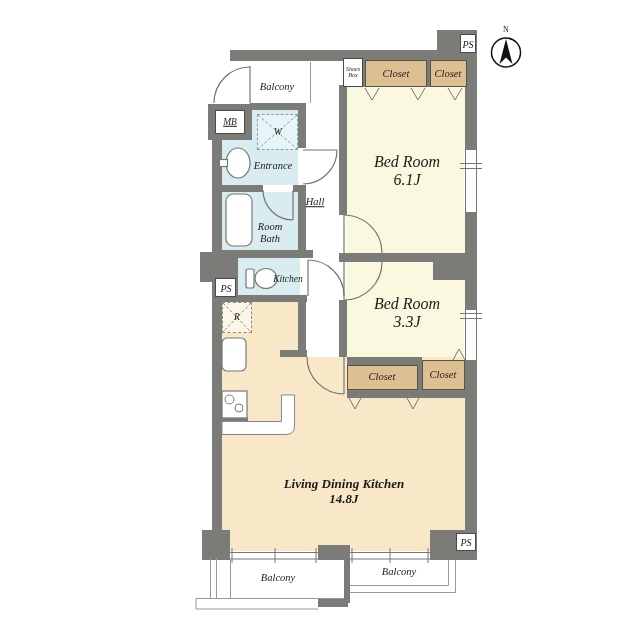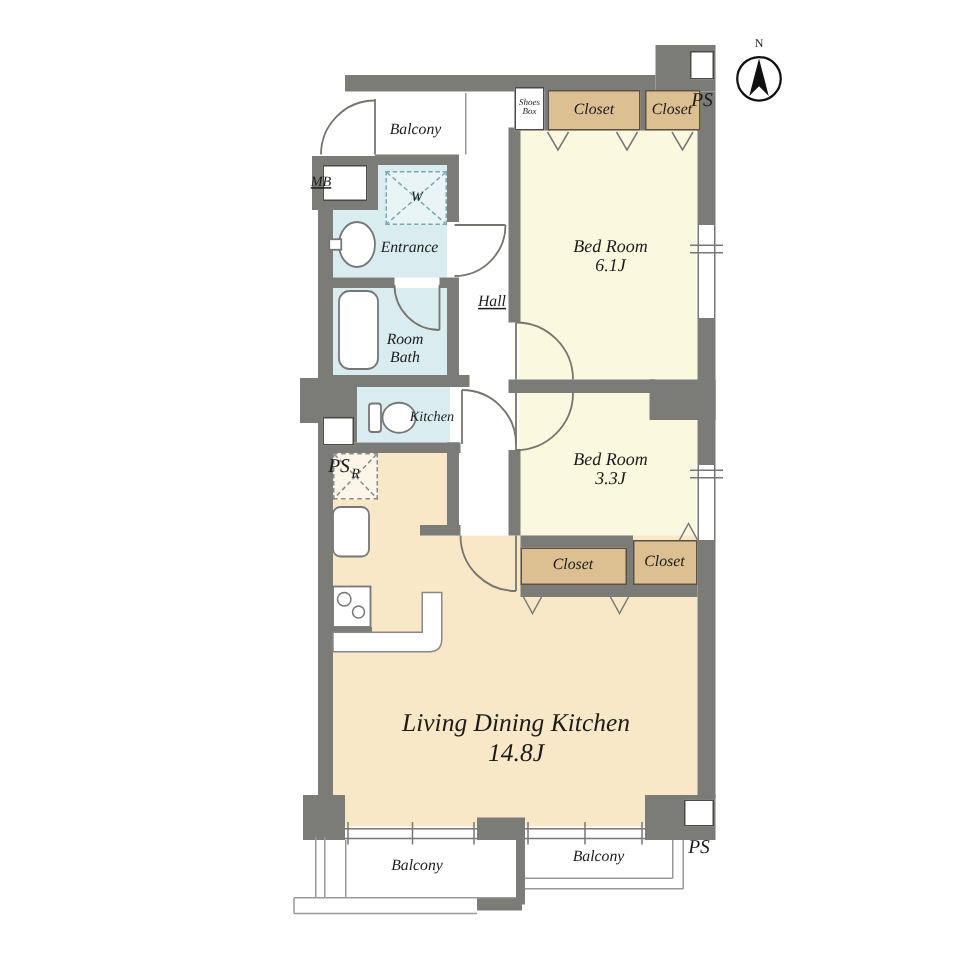--- a/index.html
+++ b/index.html
@@ -10,26 +10,26 @@
   .fill{z-index:1;}
   .cream{background:#fbf8e0;}
   .peach{background:#f9e8c8;}
   .wet{background:#d9ecef;}
   .closet{background:#dcc092;border:1px solid #5a5248;z-index:3;}
   .box{background:#ffffff;border:1px solid #4a4a48;z-index:5;}
   .dashedbox{position:absolute;box-sizing:border-box;z-index:3;}
   svg.overlay{position:absolute;left:0;top:0;z-index:4;pointer-events:none;}
   .lbl{z-index:6;color:#1b1b1b;font-style:italic;white-space:nowrap;text-align:center;
        transform:translate(-50%,-50%);line-height:1.1;}
-  .lbl.big{font-size:12px;}
-  .lbl.ldk{font-size:17px;line-height:1.15;}
+  .lbl.big{font-size:16px;}
+  .lbl.ldk{font-size:13px;line-height:1.15;font-weight:bold;}
   .lbl.med{font-size:10.5px;}
   .lbl.sm{font-size:9.5px;}
   .lbl.tiny{font-size:6px;line-height:1.05;}
-  .lbl.ps{font-size:13px;margin-top:23px;}
+  .lbl.ps{font-size:10px;}
   .lbl.n{font-size:8px;font-style:normal;}
 </style>
 </head>
 <body>
 
 <div id="canvas">
 
   <div class="fill cream" style="left:346px;top:60px;width:119px;height:193px;"></div>
   <div class="fill cream" style="left:346px;top:262px;width:119px;height:136px;"></div>
   <div class="fill peach" style="left:222px;top:302px;width:84px;height:250px;"></div>
@@ -200,24 +200,24 @@
     </g>
   </svg>
 
   <div class="box" style="left:215px;top:110px;width:30px;height:24px;"></div>
   <div class="box" style="left:343px;top:58px;width:20px;height:29px;"></div>
   <div class="box" style="left:460px;top:34px;width:16px;height:19px;"></div>
   <div class="box" style="left:215px;top:278px;width:21px;height:19px;"></div>
   <div class="box" style="left:456px;top:533px;width:20px;height:18px;"></div>
 
   <div class="lbl med" style="left:277px;top:87px;">Balcony</div>
-  <div class="lbl sm" style="left:214px;top:122px;text-decoration:underline;">MB</div>
+  <div class="lbl sm" style="left:230px;top:122px;text-decoration:underline;">MB</div>
   <div class="lbl sm" style="left:278px;top:132px;">W</div>
   <div class="lbl med" style="left:273px;top:166px;">Entrance</div>
-  <div class="lbl med" style="left:328px;top:202px;text-decoration:underline;">Hall</div>
+  <div class="lbl med" style="left:315px;top:202px;text-decoration:underline;">Hall</div>
   <div class="lbl med" style="left:270px;top:233px;">
     <span>Room</span><br>
     <span>Bath</span>
   </div>
   <div class="lbl sm" style="left:288px;top:279px;">Kitchen</div>
   <div class="lbl sm" style="left:237px;top:317px;">R</div>
   <div class="lbl big" style="left:407px;top:171px;">
     <span>Bed Room</span><br>
     <span>6.1J</span>
   </div>

